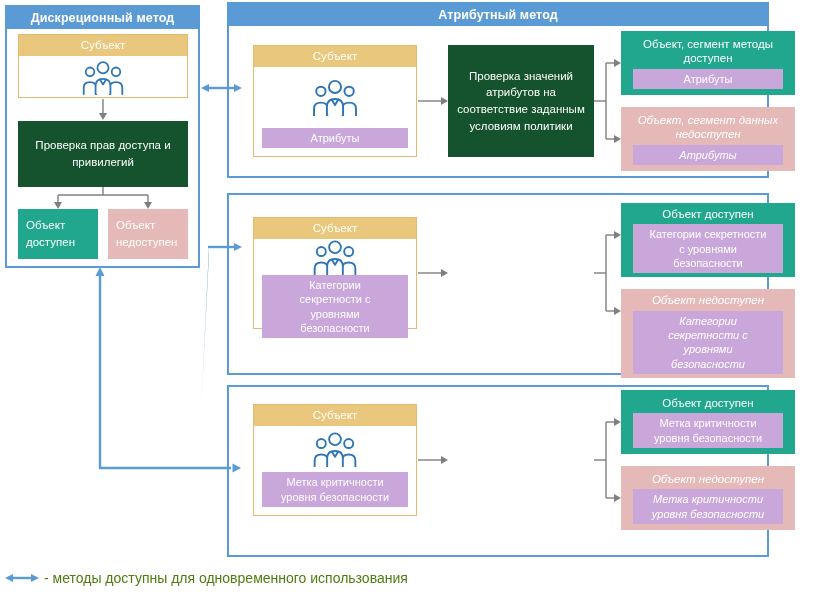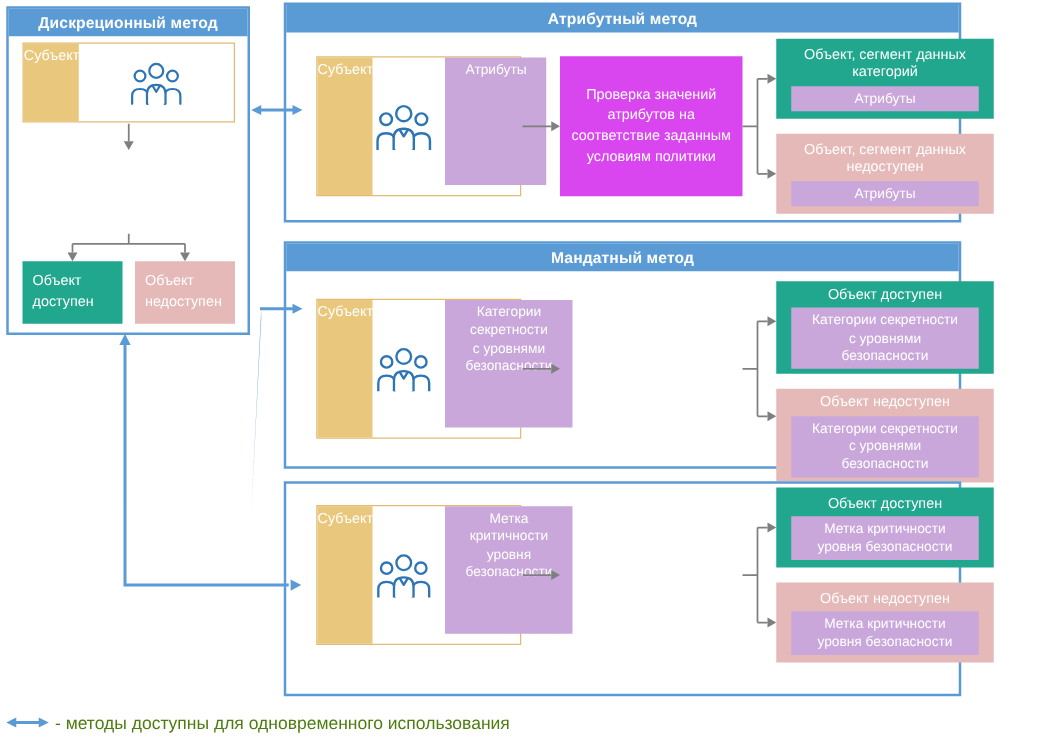--- a/index.html
+++ b/index.html
@@ -20,41 +20,41 @@
   .left-panel { left:5px; top:5px; width:195px; height:263px; }
   .lp-subject { left:11px; top:5px; width:170px; height:64px; }
   .lp-red { left:11px; top:92px; width:170px; height:66px; }
   .lp-result { position:absolute; top:180px; width:80px; height:50px; display:flex; flex-direction:column;
                justify-content:center; padding-left:8px; box-sizing:border-box; color:#fff; font-size:11.5px; line-height:1.5; }
   .lp-green { left:11px; background:#20A78E; }
   .lp-pink  { left:101px; background:#E5B9B8; }
 
   
   .subject-card { position:absolute; background:#fff; border:1px solid #E2BA72; box-sizing:border-box;
-                  display:flex; }
+                  display:flex; flex-direction:column; }
   .card-header { background:#E9C87D; color:#fff; font-size:11.5px; text-align:center; flex:0 0 21px; line-height:21px; }
   .icon-area { flex:1 1 auto; display:flex; align-items:center; justify-content:center; }
   .purple-bar { background:#C9A7DB; color:#fff; font-size:11px; text-align:center; padding:3px 16px; line-height:1.3; }
   .subject-card .purple-bar { margin:0 8px 8px 8px; }
-  .red-box { position:absolute; background:#d946ef; color:#fff; font-size:11.5px; text-align:center;
+  .red-box { position:absolute; background:#14532d; color:#fff; font-size:11.5px; text-align:center;
              display:flex; align-items:center; justify-content:center; padding:4px 8px; box-sizing:border-box; line-height:1.45; }
 
   
   .rp { left:227px; width:542px; }
   .rp-a { top:2px; height:176px; }
   .rp-b { top:193px; height:182px; }
   .rp-c { top:385px; height:172px; }
   .rp-subject { left:24px; top:50%; transform:translateY(-50%); width:164px; height:112px; }
   .rp-red { left:219px; top:50%; transform:translateY(-50%); width:146px; height:112px; }
   .rp-stack { position:absolute; left:392px; top:50%; transform:translateY(-50%); width:174px; height:140px;
               display:flex; flex-direction:column; gap:12px; }
   .result-box { flex:1 1 0; display:flex; flex-direction:column; align-items:center; justify-content:center;
                 gap:3px; padding:4px 0; box-sizing:border-box; }
   .result-green { background:#20A78E; }
-  .result-pink { background:#E5B9B8; }
+  .result-pink { background:#E5B9B8;font-style:italic; }
   .result-title { color:#fff; font-size:11.5px; line-height:1.25; text-align:center; padding:0 4px; }
   .result-box .purple-bar { width:150px; box-sizing:border-box; }
   .fork-svg { position:absolute; left:188px; top:50%; transform:translateY(-50%); width:204px; height:140px; }
   .lp-svg { position:absolute; left:0; top:0; width:100%; height:100%; }
 
   .legend-text { position:absolute; left:44px; top:570px; font-size:14px; color:#4d7c0f; z-index:5; }
 </style>
 </head>
 <body>
 
@@ -103,20 +103,21 @@
             <circle cx="13.5" cy="16" r="5.8"></circle>
             <path d="M5,46 V37.5 Q5,30 13.5,30 Q22,30 22,37.5 V46"></path>
             <circle cx="48.5" cy="16" r="5.8"></circle>
             <path d="M40,46 V37.5 Q40,30 48.5,30 Q57,30 57,37.5 V46"></path>
             <circle cx="31" cy="10.5" r="7.5" fill="#fff"></circle>
             <path d="M21,46 V35 Q21,25.5 31,25.5 Q41,25.5 41,35 V46" fill="#fff"></path>
             <path d="M27,26.5 L31,33 L35,26.5"></path>
           </svg>
         </div>
       </div>
+      <div class="red-box lp-red">Проверка прав доступа и привилегий</div>
       <div class="lp-result lp-green">Объект доступен</div>
       <div class="lp-result lp-pink">Объект недоступен</div>
     </div>
   </section>
 
   <section class="panel rp rp-a">
     <div class="panel-header">Атрибутный метод</div>
     <div class="panel-body">
       <div class="subject-card rp-subject">
         <div class="card-header">Субъект</div>
@@ -141,33 +142,32 @@
           <line x1="189" y1="32" x2="189" y2="108"></line>
           <line x1="189" y1="32" x2="197" y2="32"></line>
             <polygon points="204,32 197,28 197,36" stroke="none"></polygon>
           <line x1="189" y1="108" x2="197" y2="108"></line>
             <polygon points="204,108 197,104 197,112" stroke="none"></polygon>
         </g>
       </svg>
       <div class="red-box rp-red">Проверка значений атрибутов на соответствие заданным условиям политики</div>
       <div class="rp-stack">
         <div class="result-box result-green">
-          <div class="result-title">Объект, сегмент данных категорий</div>
+          <div class="result-title">Объект, сегмент методы доступен</div>
           <div class="purple-bar">Атрибуты</div>
         </div>
         <div class="result-box result-pink">
           <div class="result-title">Объект, сегмент данных недоступен</div>
           <div class="purple-bar">Атрибуты</div>
         </div>
       </div>
     </div>
   </section>
 
   <section class="panel rp rp-b">
-    <div class="panel-header">Мандатный метод</div>
     <div class="panel-body">
       <div class="subject-card rp-subject">
         <div class="card-header">Субъект</div>
         <div class="icon-area">
           <svg width="50" height="36" viewBox="0 0 62 46" fill="none" stroke="#2E75B6" stroke-width="2.4" stroke-linecap="round" stroke-linejoin="round">
             <circle cx="13.5" cy="16" r="5.8"></circle>
               <path d="M5,46 V37.5 Q5,30 13.5,30 Q22,30 22,37.5 V46"></path>
             <circle cx="48.5" cy="16" r="5.8"></circle>
               <path d="M40,46 V37.5 Q40,30 48.5,30 Q57,30 57,37.5 V46"></path>
             <circle cx="31" cy="10.5" r="7.5" fill="#fff"></circle>

